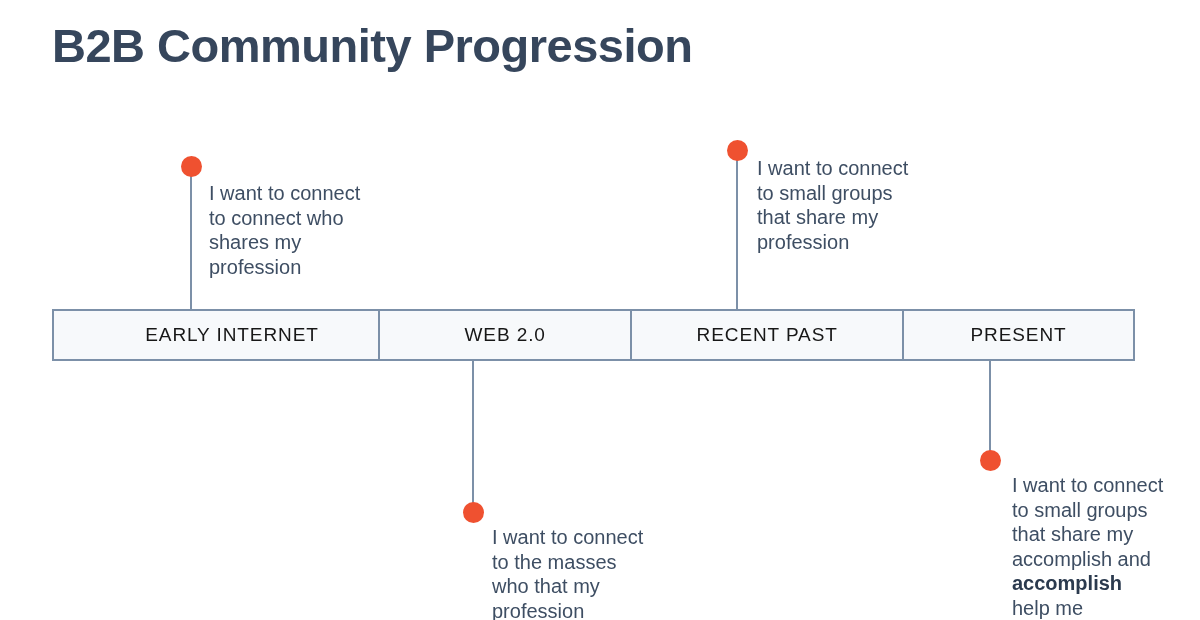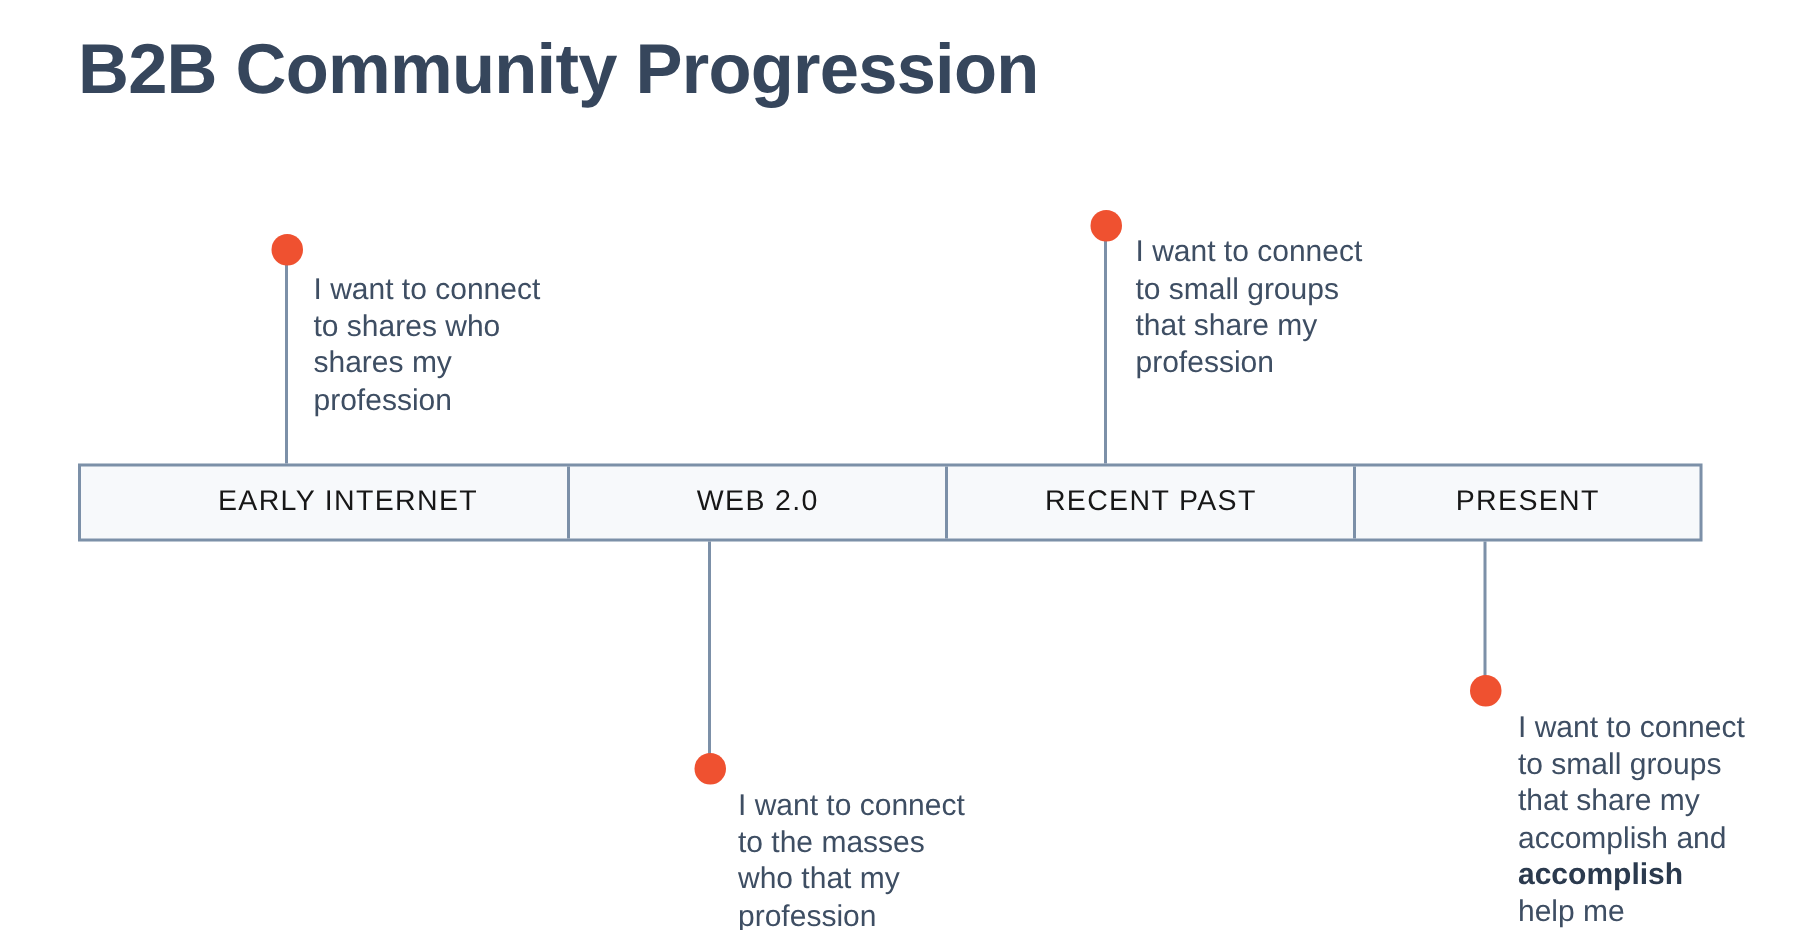--- a/index.html
+++ b/index.html
@@ -100,21 +100,21 @@
 <body>
 
 <div id="canvas">
 
   <div id="page-title">B2B Community Progression</div>
 
   <div class="connector-line" style="left:190px; top:166px; height:144px;"></div>
   <div class="marker-dot" style="left:181px; top:156px;"></div>
   <div class="callout-text" style="left:209px; top:137px;">
     <span class="callout-line">I want to connect</span>
-    <span class="callout-line">to shares who</span>
+    <span class="callout-line">to connect who</span>
     <span class="callout-line">shares my</span>
     <span class="callout-line">profession</span>
   </div>
 
   <div class="connector-line" style="left:736px; top:150px; height:160px;"></div>
   <div class="marker-dot" style="left:727px; top:140px;"></div>
   <div class="callout-text" style="left:757px; top:112px;">
     <span class="callout-line">I want to connect</span>
     <span class="callout-line">to small groups</span>
     <span class="callout-line">that share my</span>

